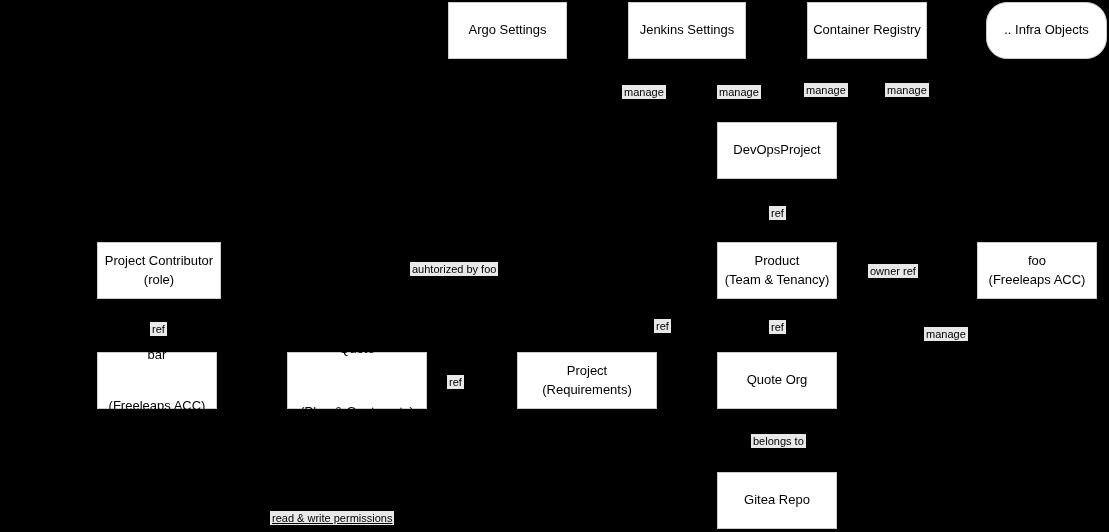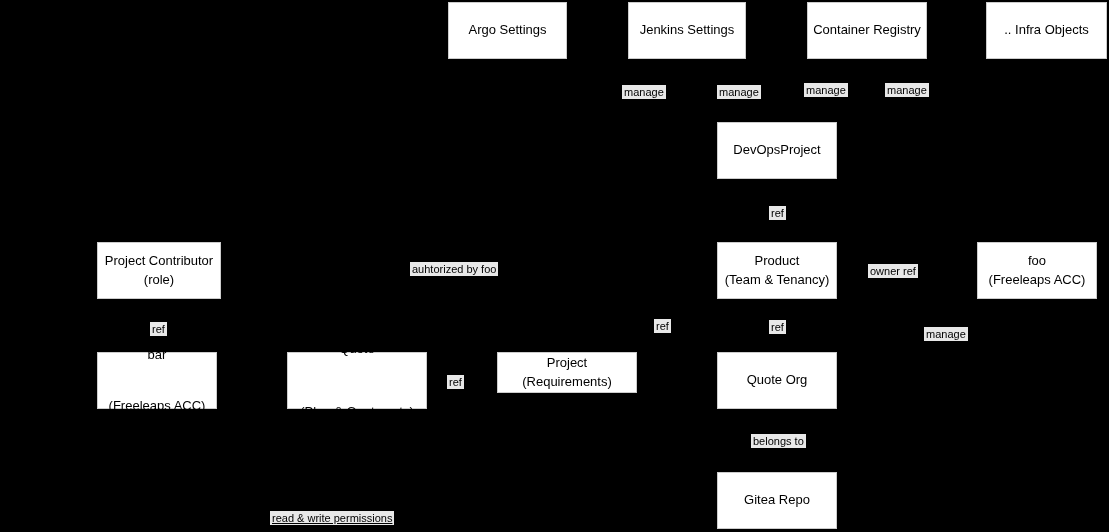--- a/index.html
+++ b/index.html
@@ -45,21 +45,21 @@
   </div>
 
   <div class="node" style="left:628px; top:2px; width:118px; height:57px;">
     <span>Jenkins Settings</span>
   </div>
 
   <div class="node" style="left:807px; top:2px; width:120px; height:57px;">
     <span>Container Registry</span>
   </div>
 
-  <div class="node" style="left:986px; top:2px; width:121px; height:57px;">
+  <div class="node" style="left:986px; top:2px; width:121px; height:57px;border-radius:21px;">
     <span>.. Infra Objects</span>
   </div>
 
   <div class="node" style="left:717px; top:242px; width:120px; height:57px;">
     <span>Product</span>
     <span>(Team &amp; Tenancy)</span>
   </div>
 
   <div class="node" style="left:717px; top:122px; width:120px; height:57px;">
     <span>DevOpsProject</span>
@@ -86,21 +86,21 @@
   <div class="node" style="left:97px; top:352px; width:120px; height:57px;gap:32px;">
     <span>bar</span>
     <span>(Freeleaps ACC)</span>
   </div>
 
   <div class="node" style="left:287px; top:352px; width:140px; height:57px;gap:44px;">
     <span>Quote</span>
     <span>(Plan &amp; Quotes etc)</span>
   </div>
 
-  <div class="node" style="left:497px; top:352px; width:140px; height:41px;">
+  <div class="node" style="left:517px; top:352px; width:140px; height:57px;">
     <span>Project</span>
     <span>(Requirements)</span>
   </div>
 
   <div class="edge-label" style="left:622px; top:85px;">manage</div>
 
   <div class="edge-label" style="left:717px; top:85px;">manage</div>
 
   <div class="edge-label" style="left:804px; top:83px;">manage</div>
 

